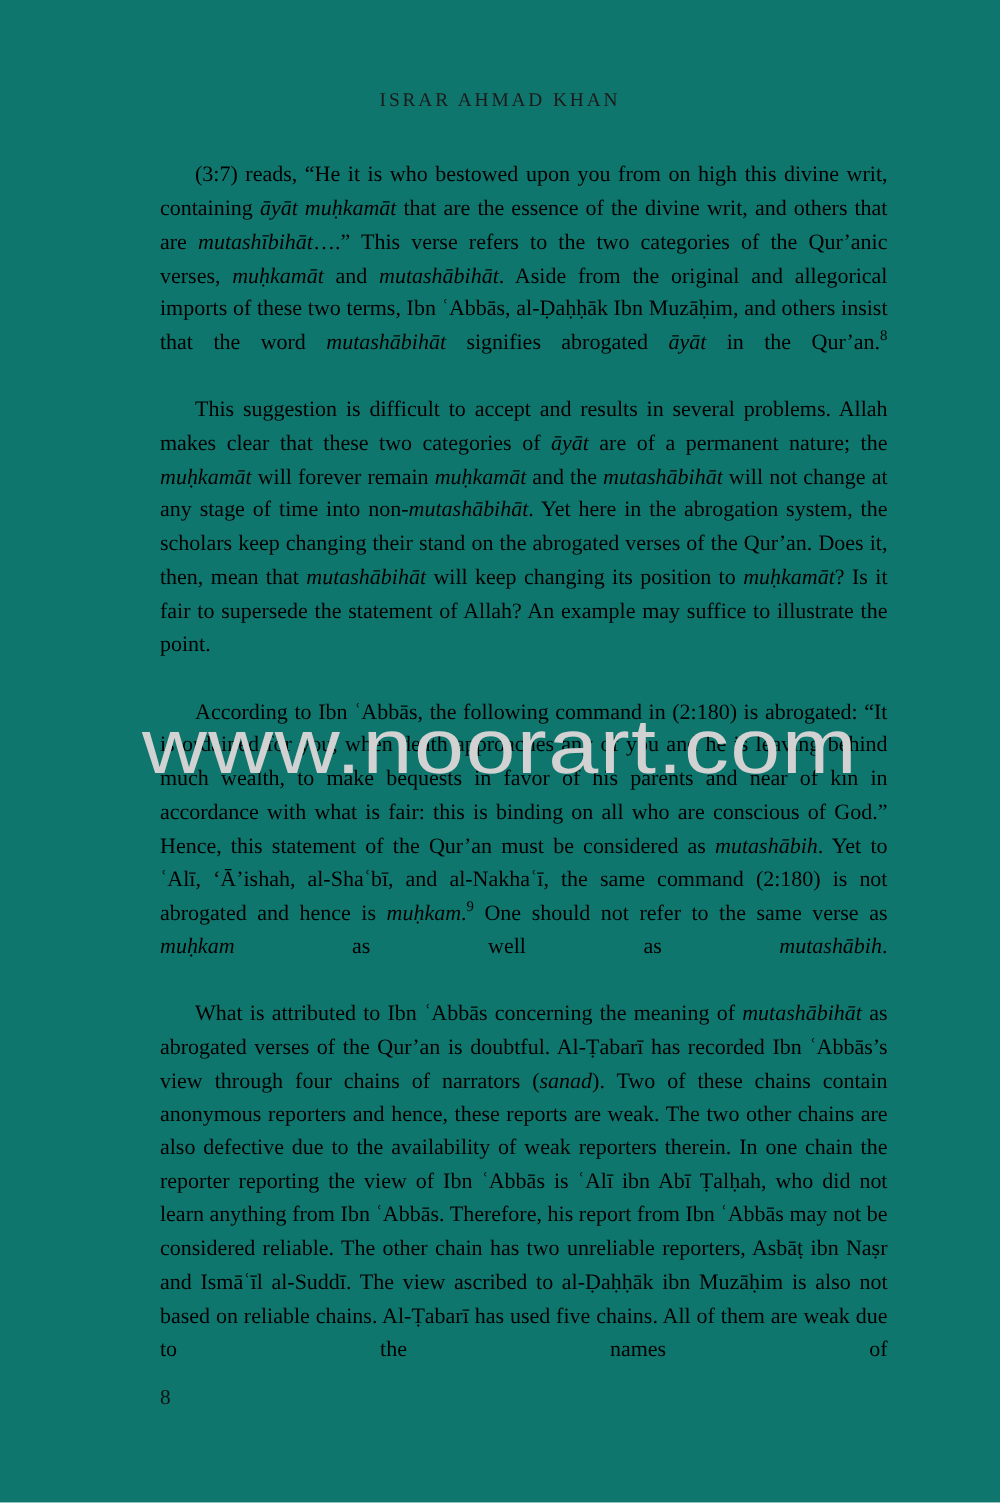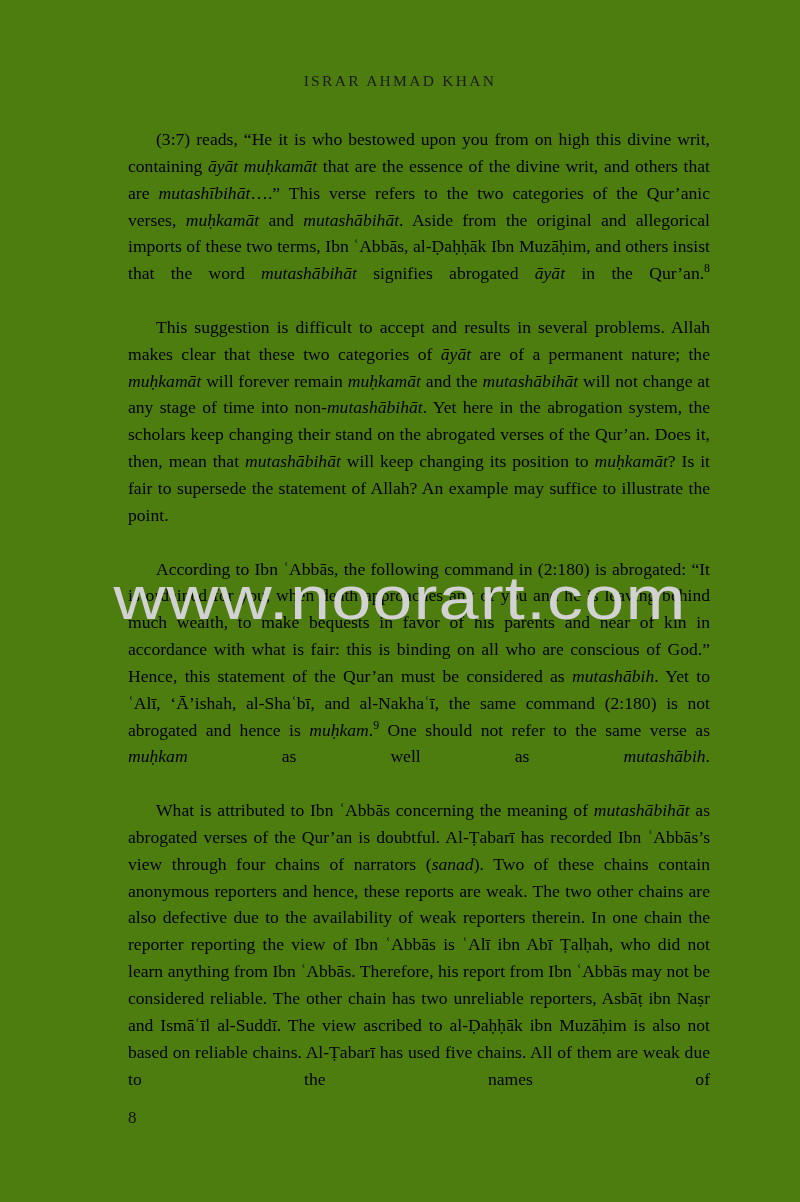--- a/index.html
+++ b/index.html
@@ -14,21 +14,21 @@
     overflow: hidden;
     font-family: "Liberation Serif", "DejaVu Serif", serif;
     color: #000000;
   }
 
   .page {
     position: absolute;
     inset: 0;
     width: 800px;
     height: 1202px;
-    background: #4d7c0f;
+    background: #0f766e;
   }
 
   
   .running-head {
     position: absolute;
     left: 0;
     top: 72px;
     width: 800px;
     text-align: center;
     font-size: 15.5px;

